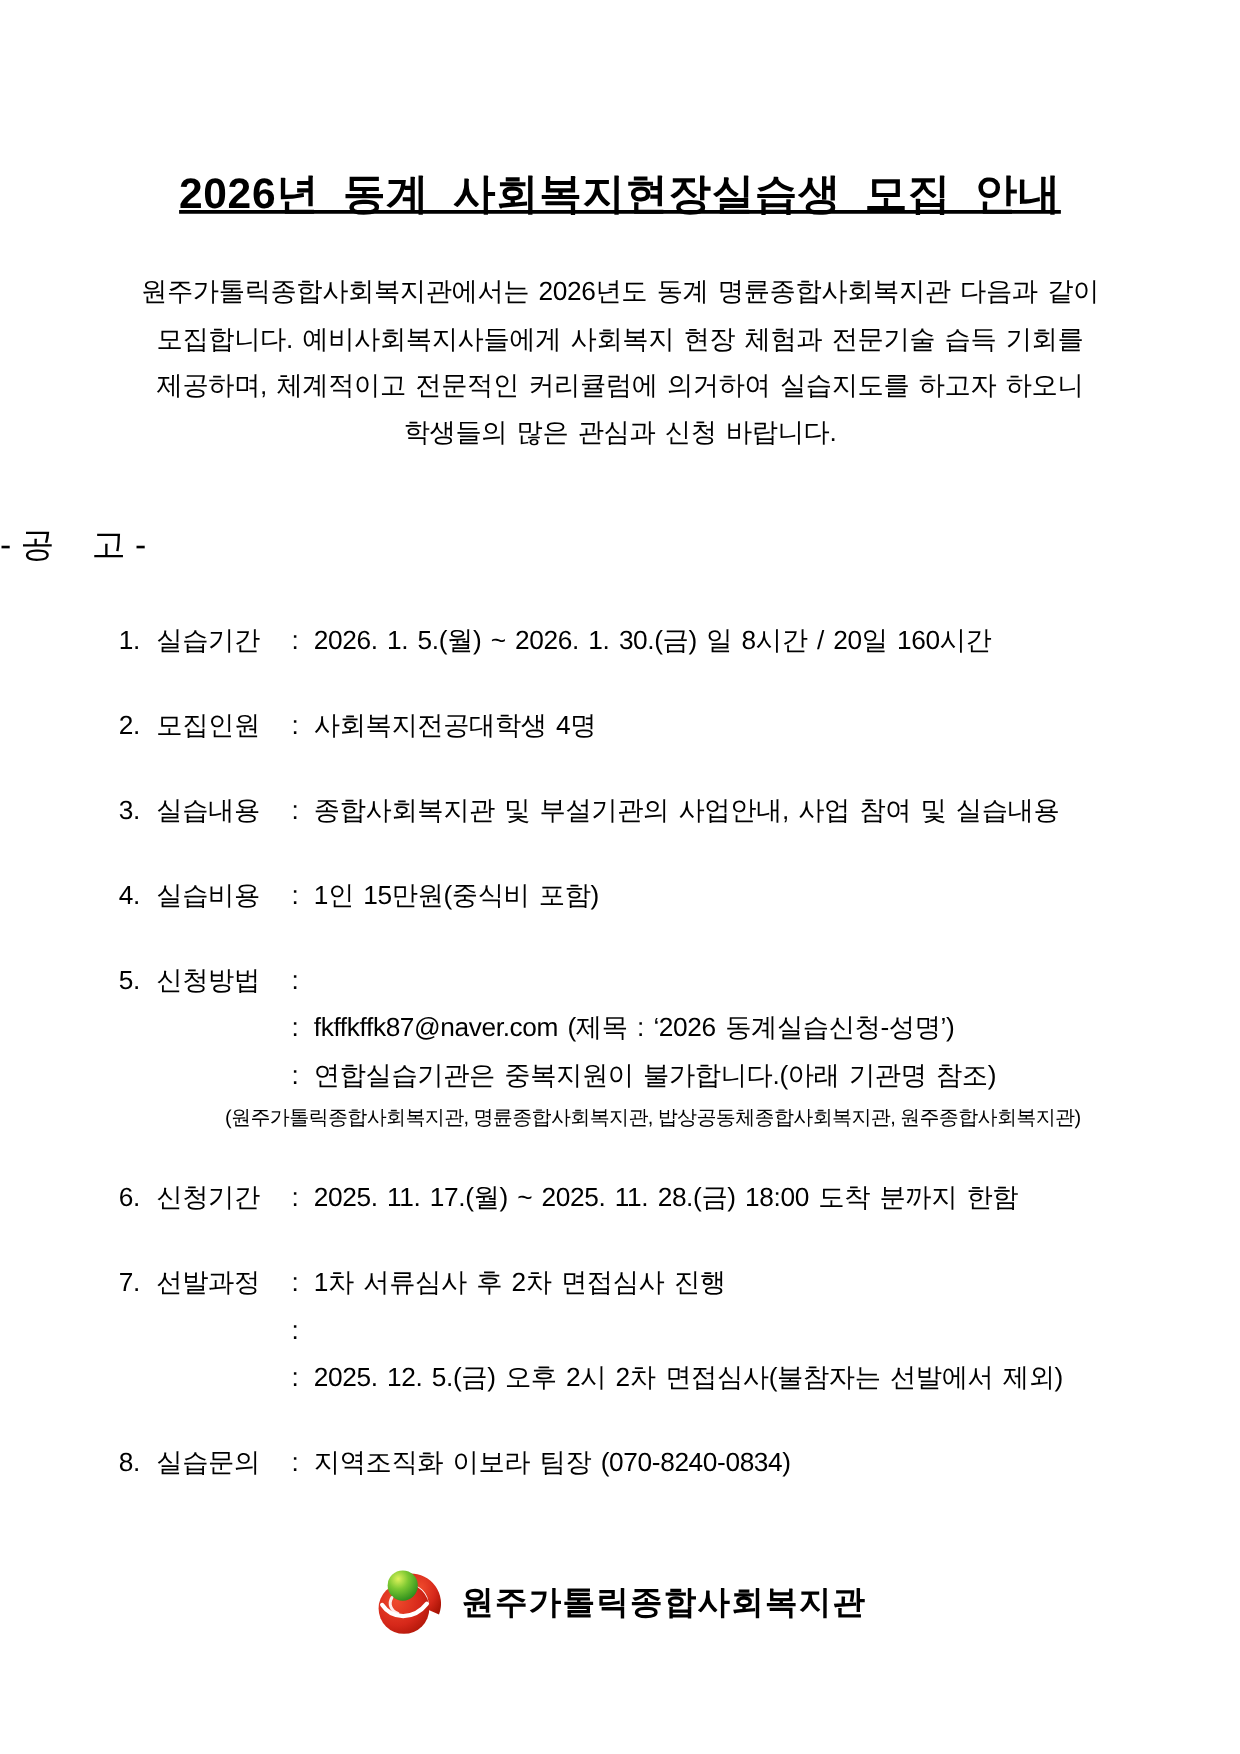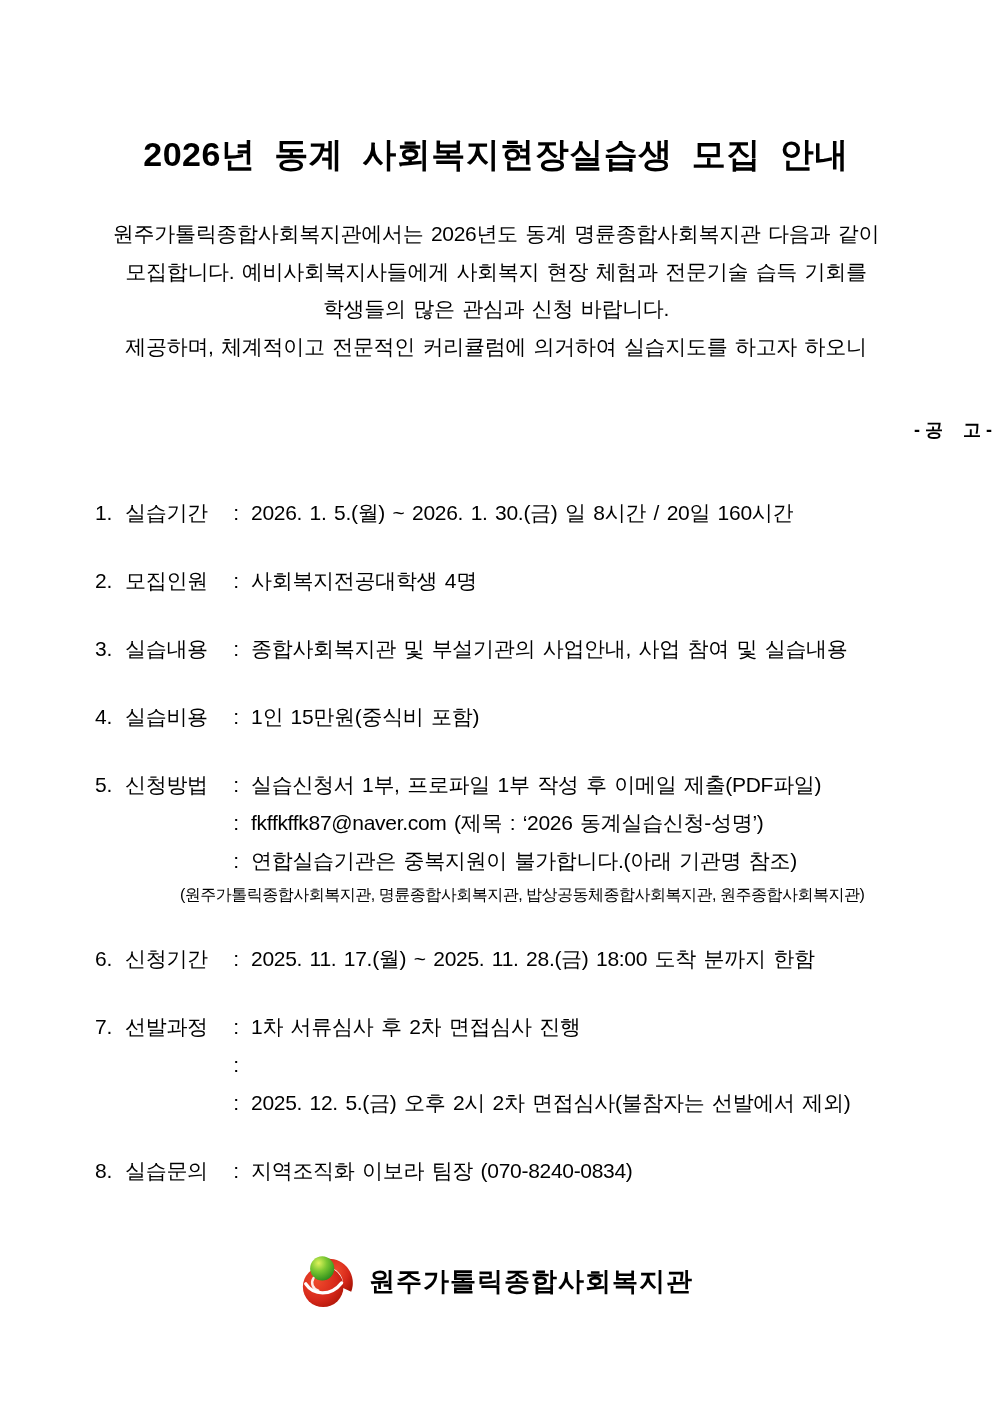--- a/index.html
+++ b/index.html
@@ -7,31 +7,31 @@
     position:relative;
     width:992px;height:1403px;
     background:#ffffff;
     color:#000000;
     font-family:"Liberation Sans","DejaVu Sans",sans-serif;
     overflow:hidden;
   }
   .title{
     position:absolute;top:132px;left:0;width:100%;
     text-align:center;font-size:34px;font-weight:700;
-    letter-spacing:0.5px;word-spacing:9px;white-space:nowrap;
+    letter-spacing:0.5px;word-spacing:9px;white-space:nowrap;text-decoration:underline;
   }
   .intro{
     position:absolute;top:215px;left:70px;width:852px;
     text-align:center;font-size:21px;line-height:37.5px;
     letter-spacing:-0.3px;word-spacing:2px;
   }
   .intro div{white-space:nowrap;}
   .gonggo{
     position:absolute;top:418px;left:0;width:100%;
-    text-align:right;font-size:18px;font-weight:700;
+    text-align:left;font-size:27px;font-weight:400;
     white-space:pre;
   }
   .list{
     position:absolute;top:494px;left:95px;width:850px;
   }
   .item{margin-top:30px;}
   .item:first-child{margin-top:0;}
   .item-line{
     display:flex;align-items:flex-start;
     font-size:21px;line-height:38px;
@@ -57,22 +57,22 @@
 </head>
 <body>
 
 <div class="page">
 
   <div class="title">2026년 동계 사회복지현장실습생 모집 안내</div>
 
   <div class="intro">
     <div>원주가톨릭종합사회복지관에서는 2026년도 동계 명륜종합사회복지관 다음과 같이</div>
     <div>모집합니다. 예비사회복지사들에게 사회복지 현장 체험과 전문기술 습득 기회를</div>
+    <div>제공하며, 체계적이고 전문적인 커리큘럼에 의거하여 실습지도를 하고자 하오니</div>
     <div>학생들의 많은 관심과 신청 바랍니다.</div>
-    <div>제공하며, 체계적이고 전문적인 커리큘럼에 의거하여 실습지도를 하고자 하오니</div>
   </div>
 
   <div class="gonggo">- 공    고 -</div>
 
   <div class="list">
 
     <div class="item">
       <div class="item-line">
         <span class="num">1.</span>
         <span class="label">실습기간</span>
@@ -106,21 +106,20 @@
         <span class="colon">:</span>
         <span class="text">1인 15만원(중식비 포함)</span>
       </div>
     </div>
 
     <div class="item">
       <div class="item-line">
         <span class="num">5.</span>
         <span class="label">신청방법</span>
         <span class="colon">:</span>
-        <span class="text">실습신청서 1부, 프로파일 1부 작성 후 이메일 제출(PDF파일)</span>
       </div>
       <div class="item-line">
         <span class="spacer"></span>
         <span class="colon">:</span>
         <span class="text">fkffkffk87@naver.com (제목 : ‘2026 동계실습신청-성명’)</span>
       </div>
       <div class="item-line">
         <span class="spacer"></span>
         <span class="colon">:</span>
         <span class="text">연합실습기관은 중복지원이 불가합니다.(아래 기관명 참조)</span>

